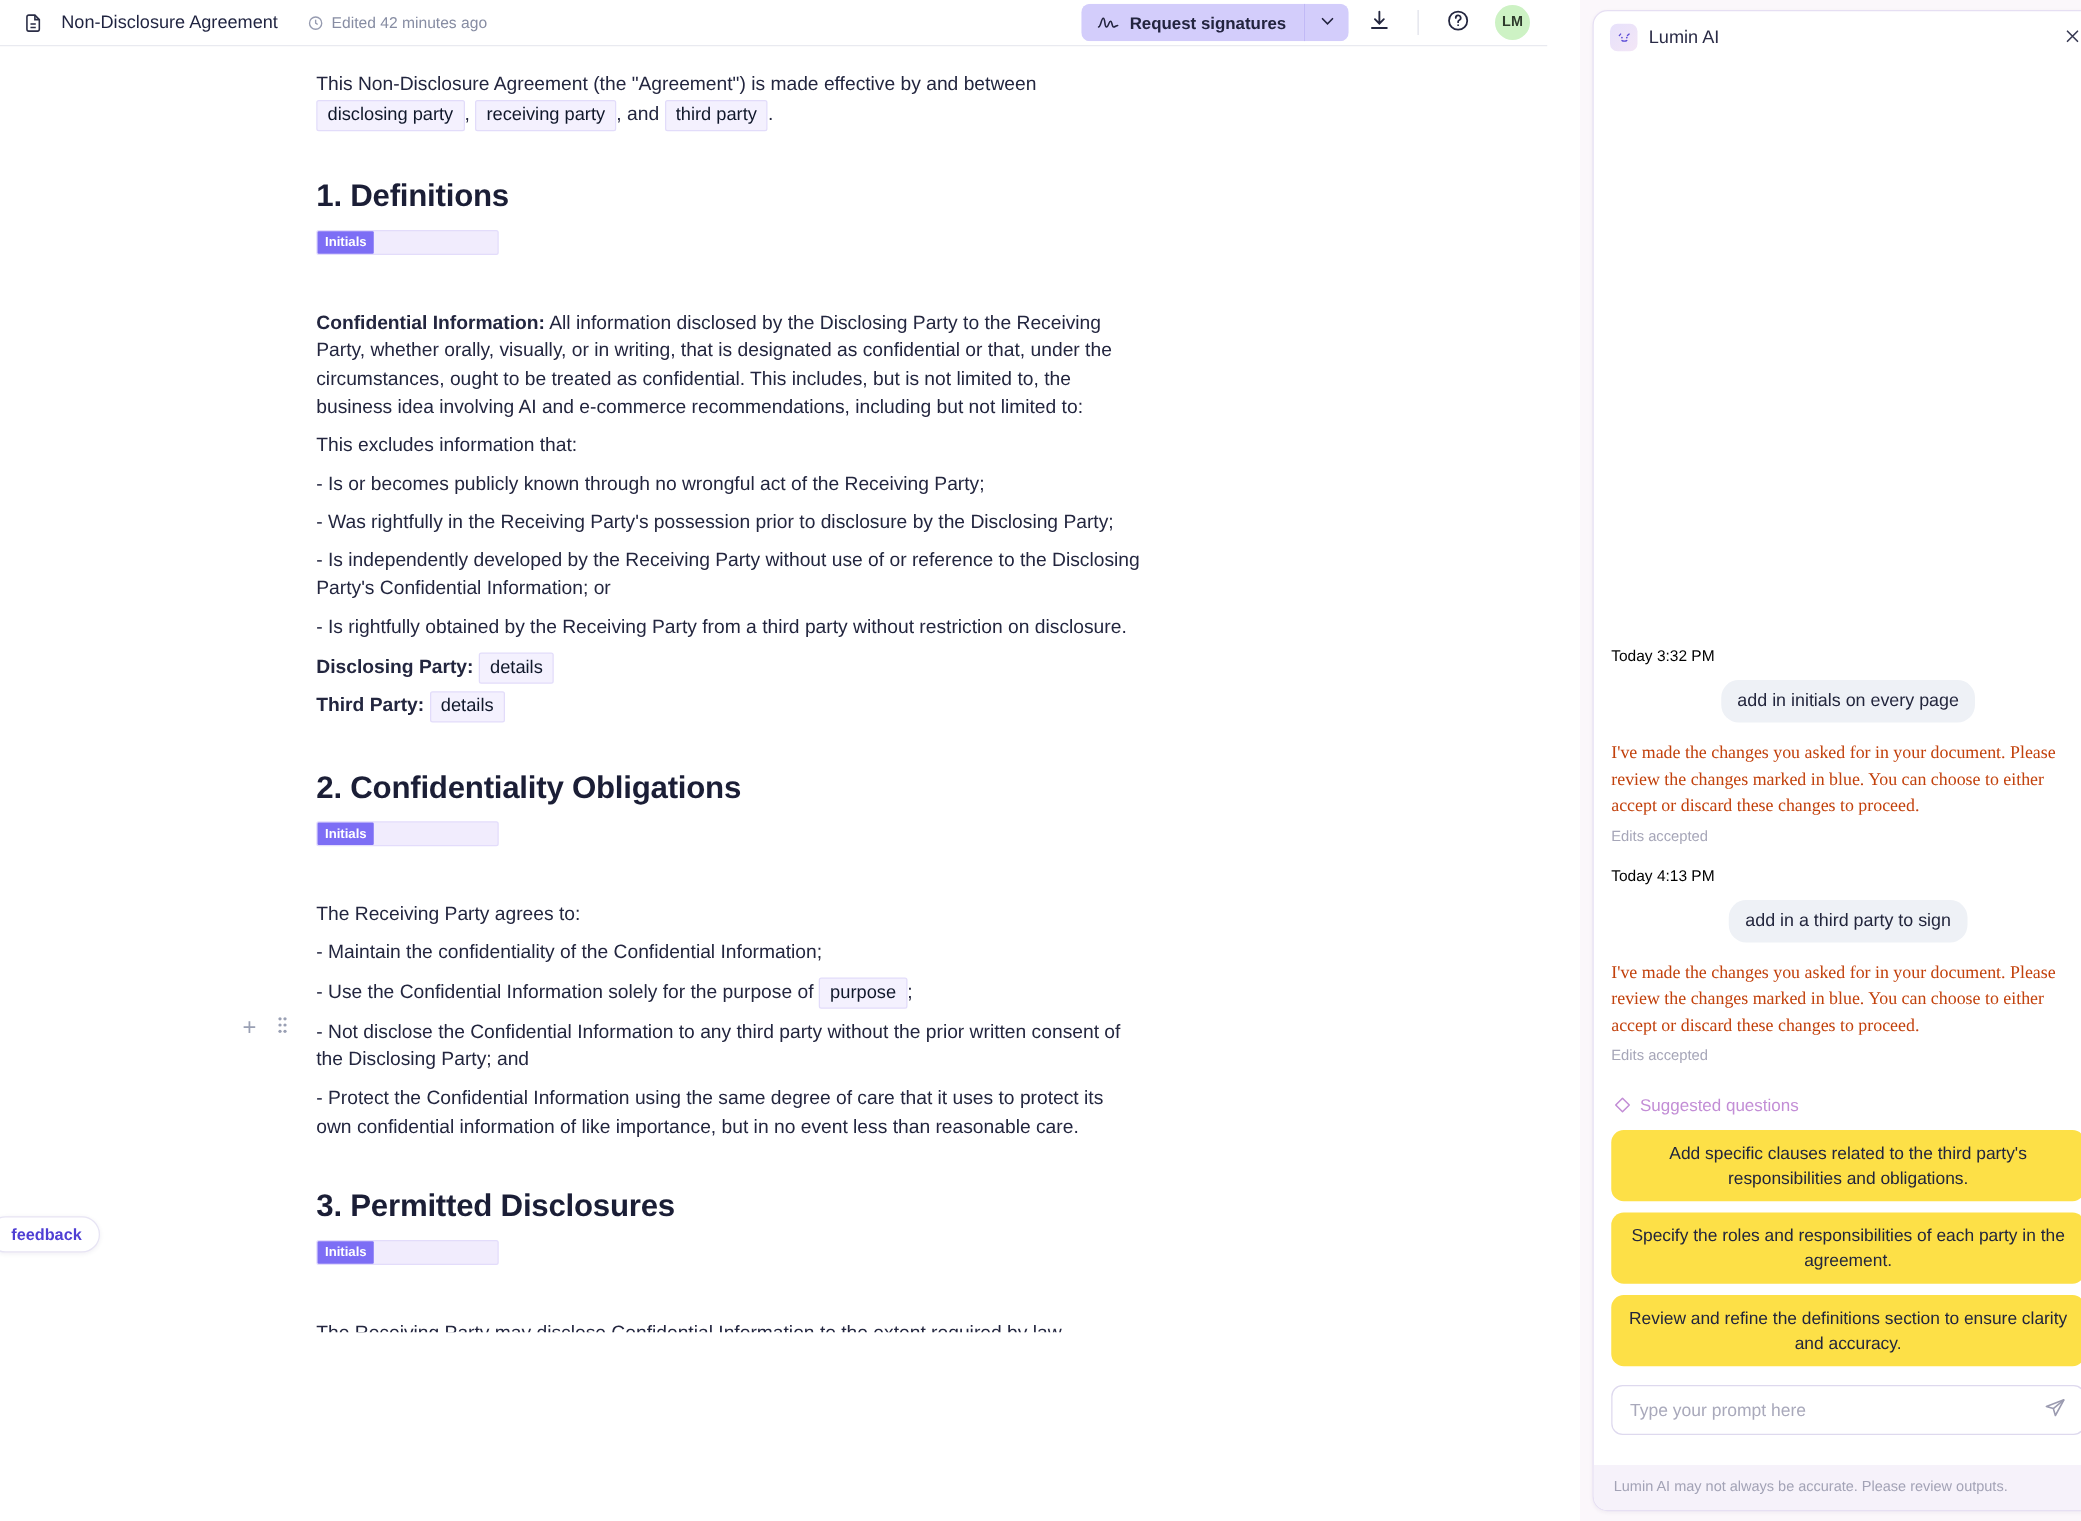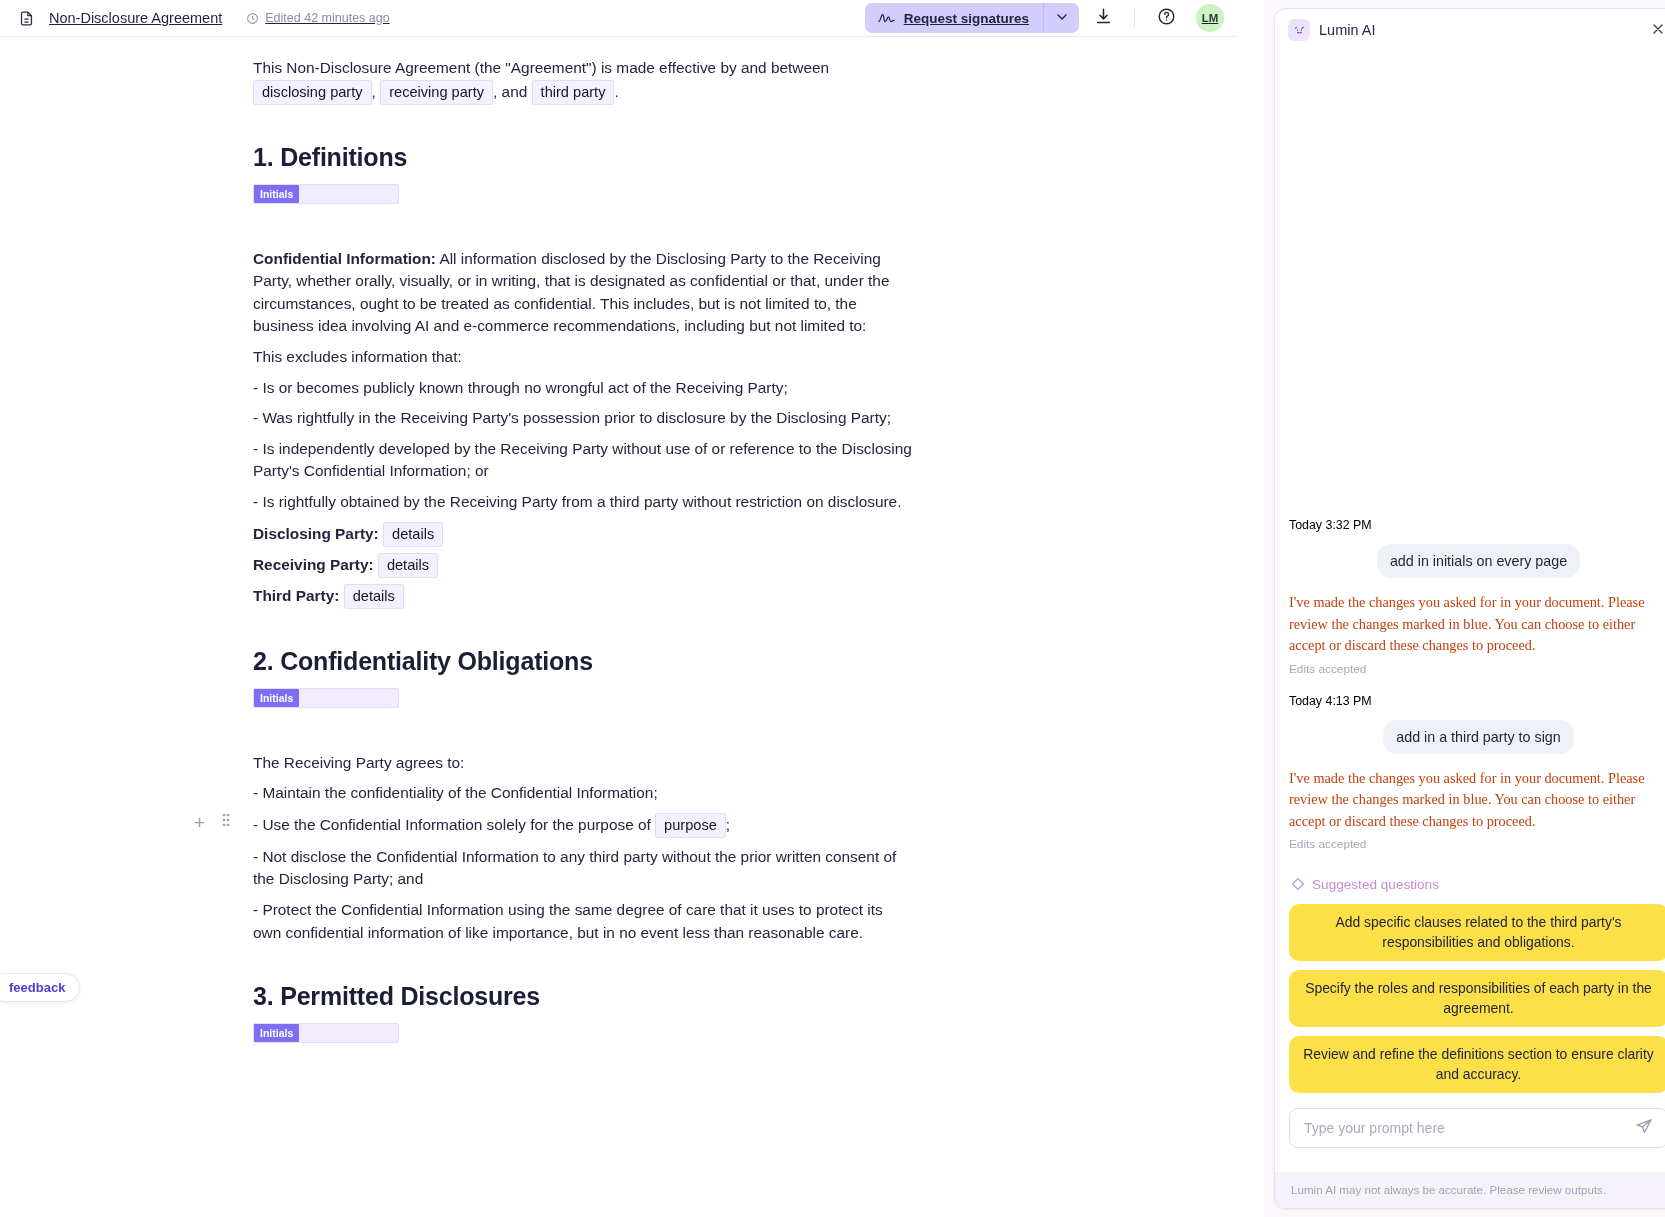--- a/index.html
+++ b/index.html
@@ -6,21 +6,21 @@
   html, body {
     width: 1665px; height: 1217px;
     font-family: "Liberation Sans", sans-serif;
     background: #ffffff;
     overflow: hidden;
     color: #1f2340;
   }
   .app { position: relative; width: 1665px; height: 1217px; display: flex; }
 
   
-  .main { position: relative; width: 1238px; height: 1066px; background: #fff; overflow: hidden; text-decoration: underline; }
+  .main { position: relative; width: 1238px; height: 1066px; background: #fff; overflow: hidden; }
 
   .topbar {
     height: 37px; display: flex; align-items: center;
     border-bottom: 1px solid #e9eaf0;
     padding: 0 14px 0 18px; gap: 10px;
   }
   .doc-icon { width: 17px; height: 17px; display: block; flex: none; }
   .doc-title {
     font-size: 14.5px; color: #1f2340; font-weight: 400;
     white-space: nowrap; margin-left: 4px;
@@ -283,24 +283,20 @@
 
           <p class="p"><b>Confidential Information:</b><span> All information disclosed by the Disclosing Party to the Receiving Party, whether orally, visually, or in writing, that is designated as confidential or that, under the circumstances, ought to be treated as confidential. This includes, but is not limited to, the business idea involving AI and e-commerce recommendations, including but not limited to:</span></p>
           <p class="p">This excludes information that:</p>
           <p class="p">- Is or becomes publicly known through no wrongful act of the Receiving Party;</p>
           <p class="p">- Was rightfully in the Receiving Party's possession prior to disclosure by the Disclosing Party;</p>
           <p class="p">- Is independently developed by the Receiving Party without use of or reference to the Disclosing Party's Confidential Information; or</p>
           <p class="p">- Is rightfully obtained by the Receiving Party from a third party without restriction on disclosure.</p>
 
           <p class="p tight">
             <b>Disclosing Party:</b>
-            <span class="field">details</span>
-          </p>
-          <p class="p tight">
-            <b>Receiving Party:</b>
             <span class="field">details</span>
           </p>
           <p class="p tight">
             <b>Third Party:</b>
             <span class="field">details</span>
           </p>
 
           <h2 class="h2">2. Confidentiality Obligations</h2>
           <div class="initials-tag">
             <span class="lbl">Initials</span>

